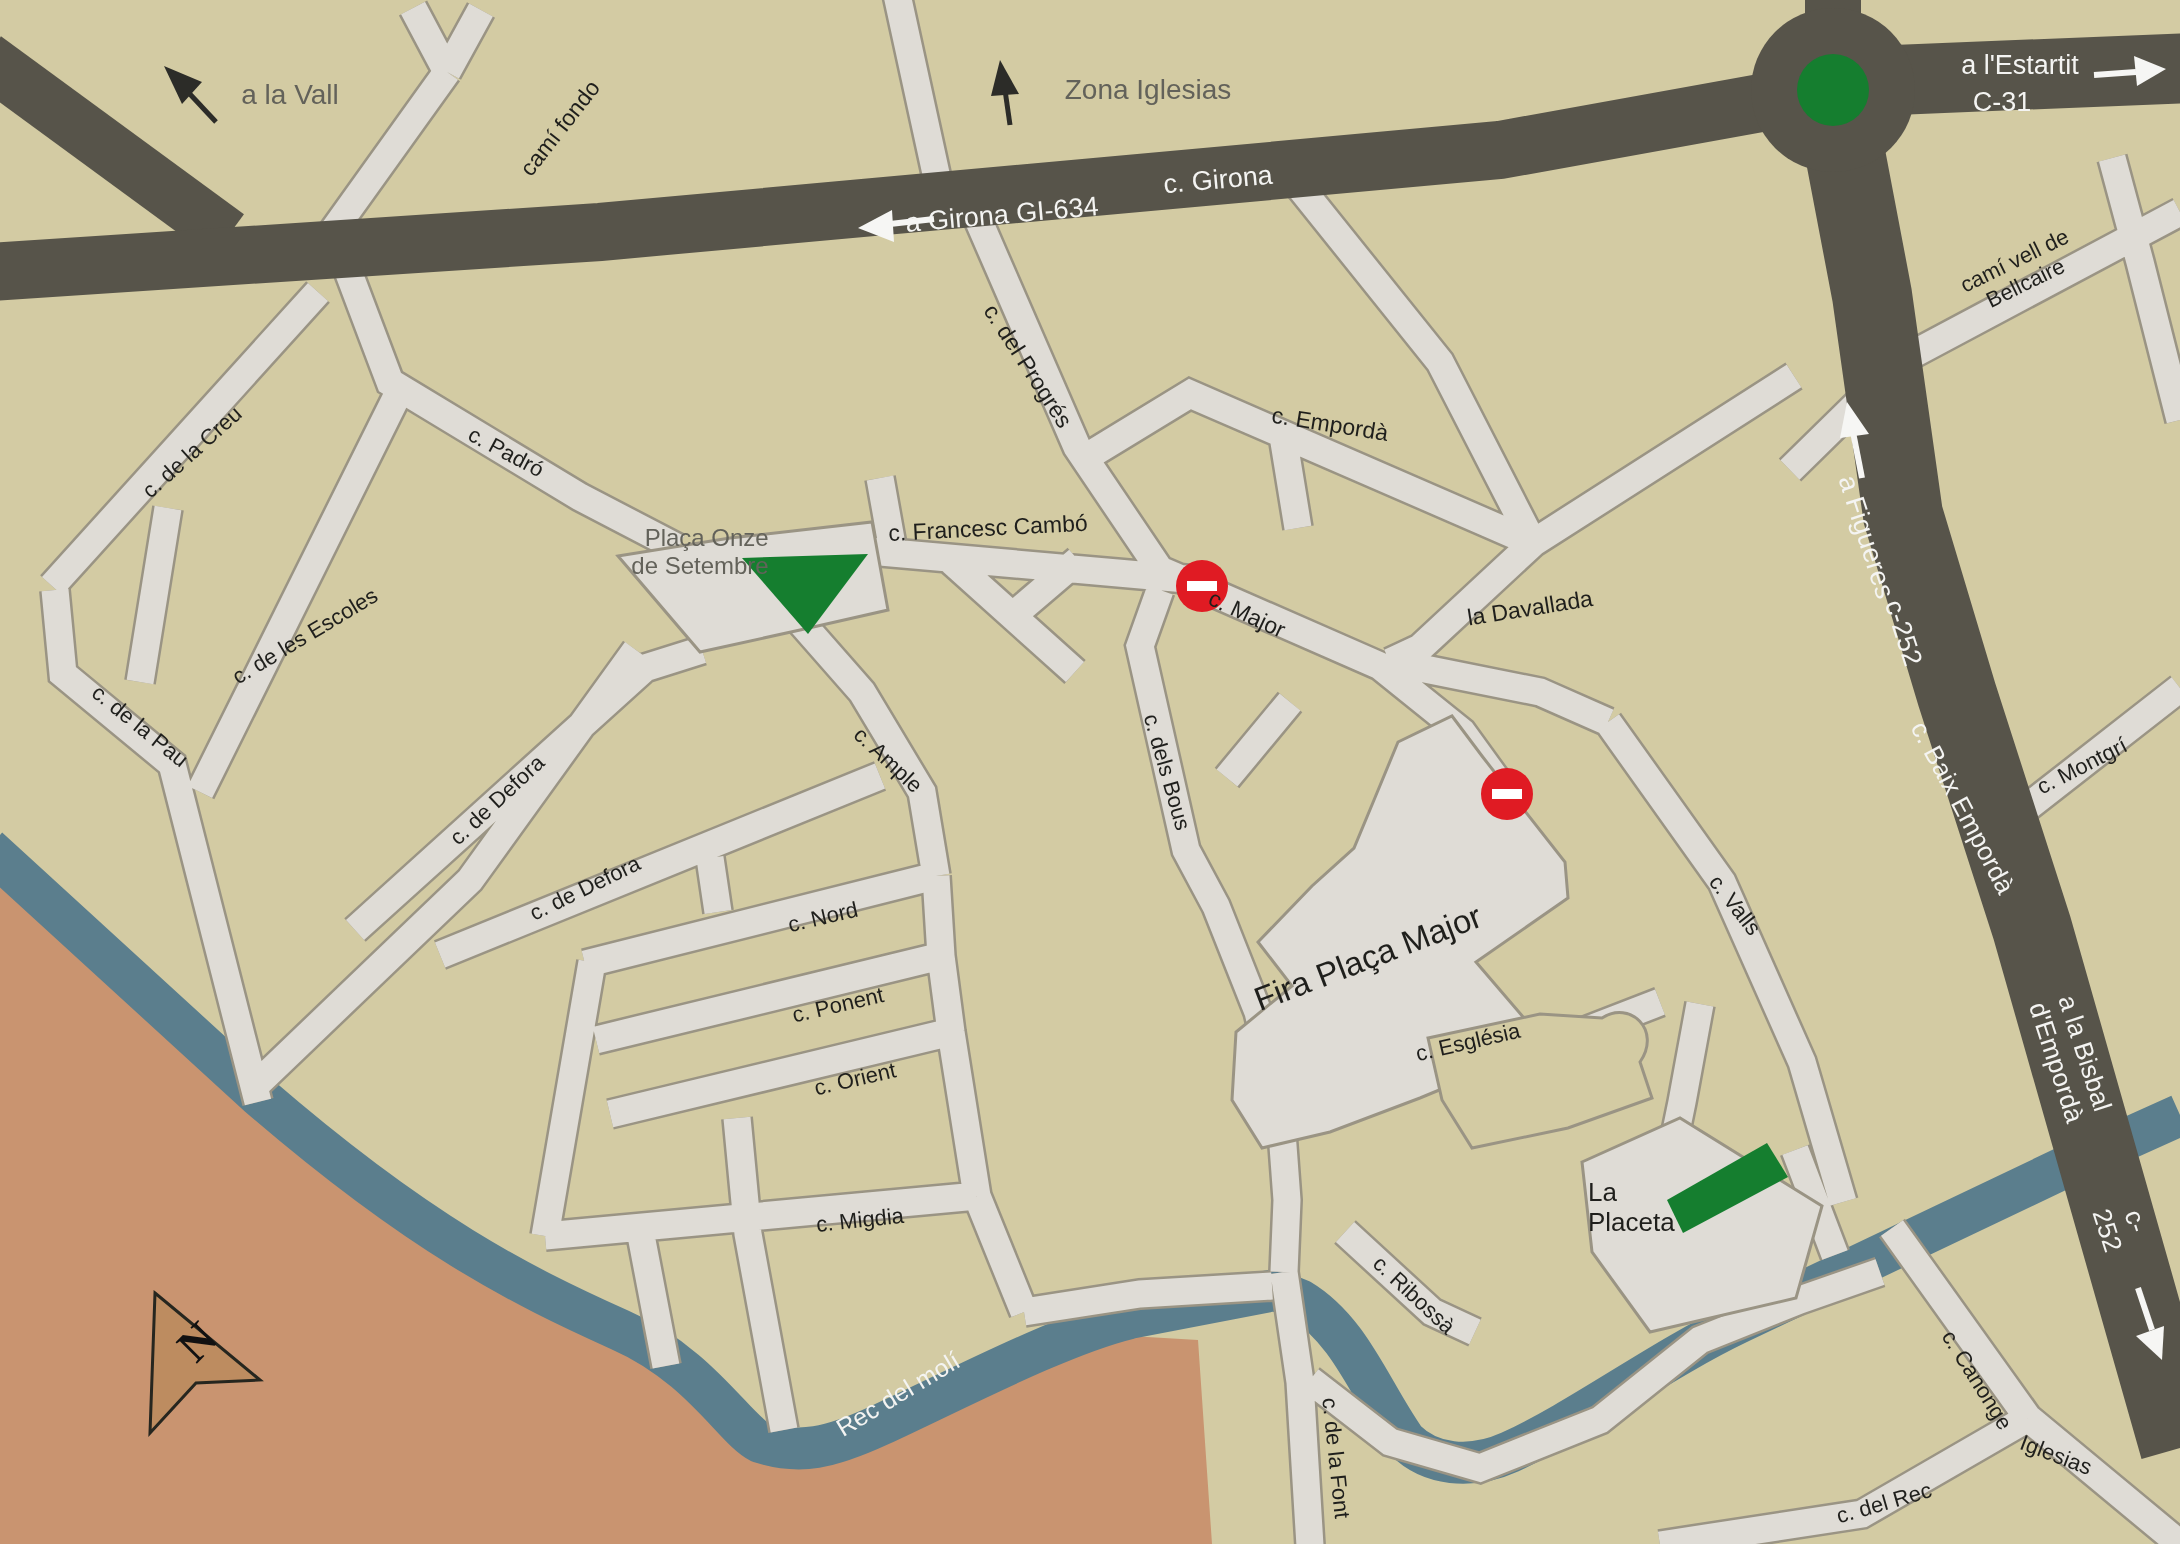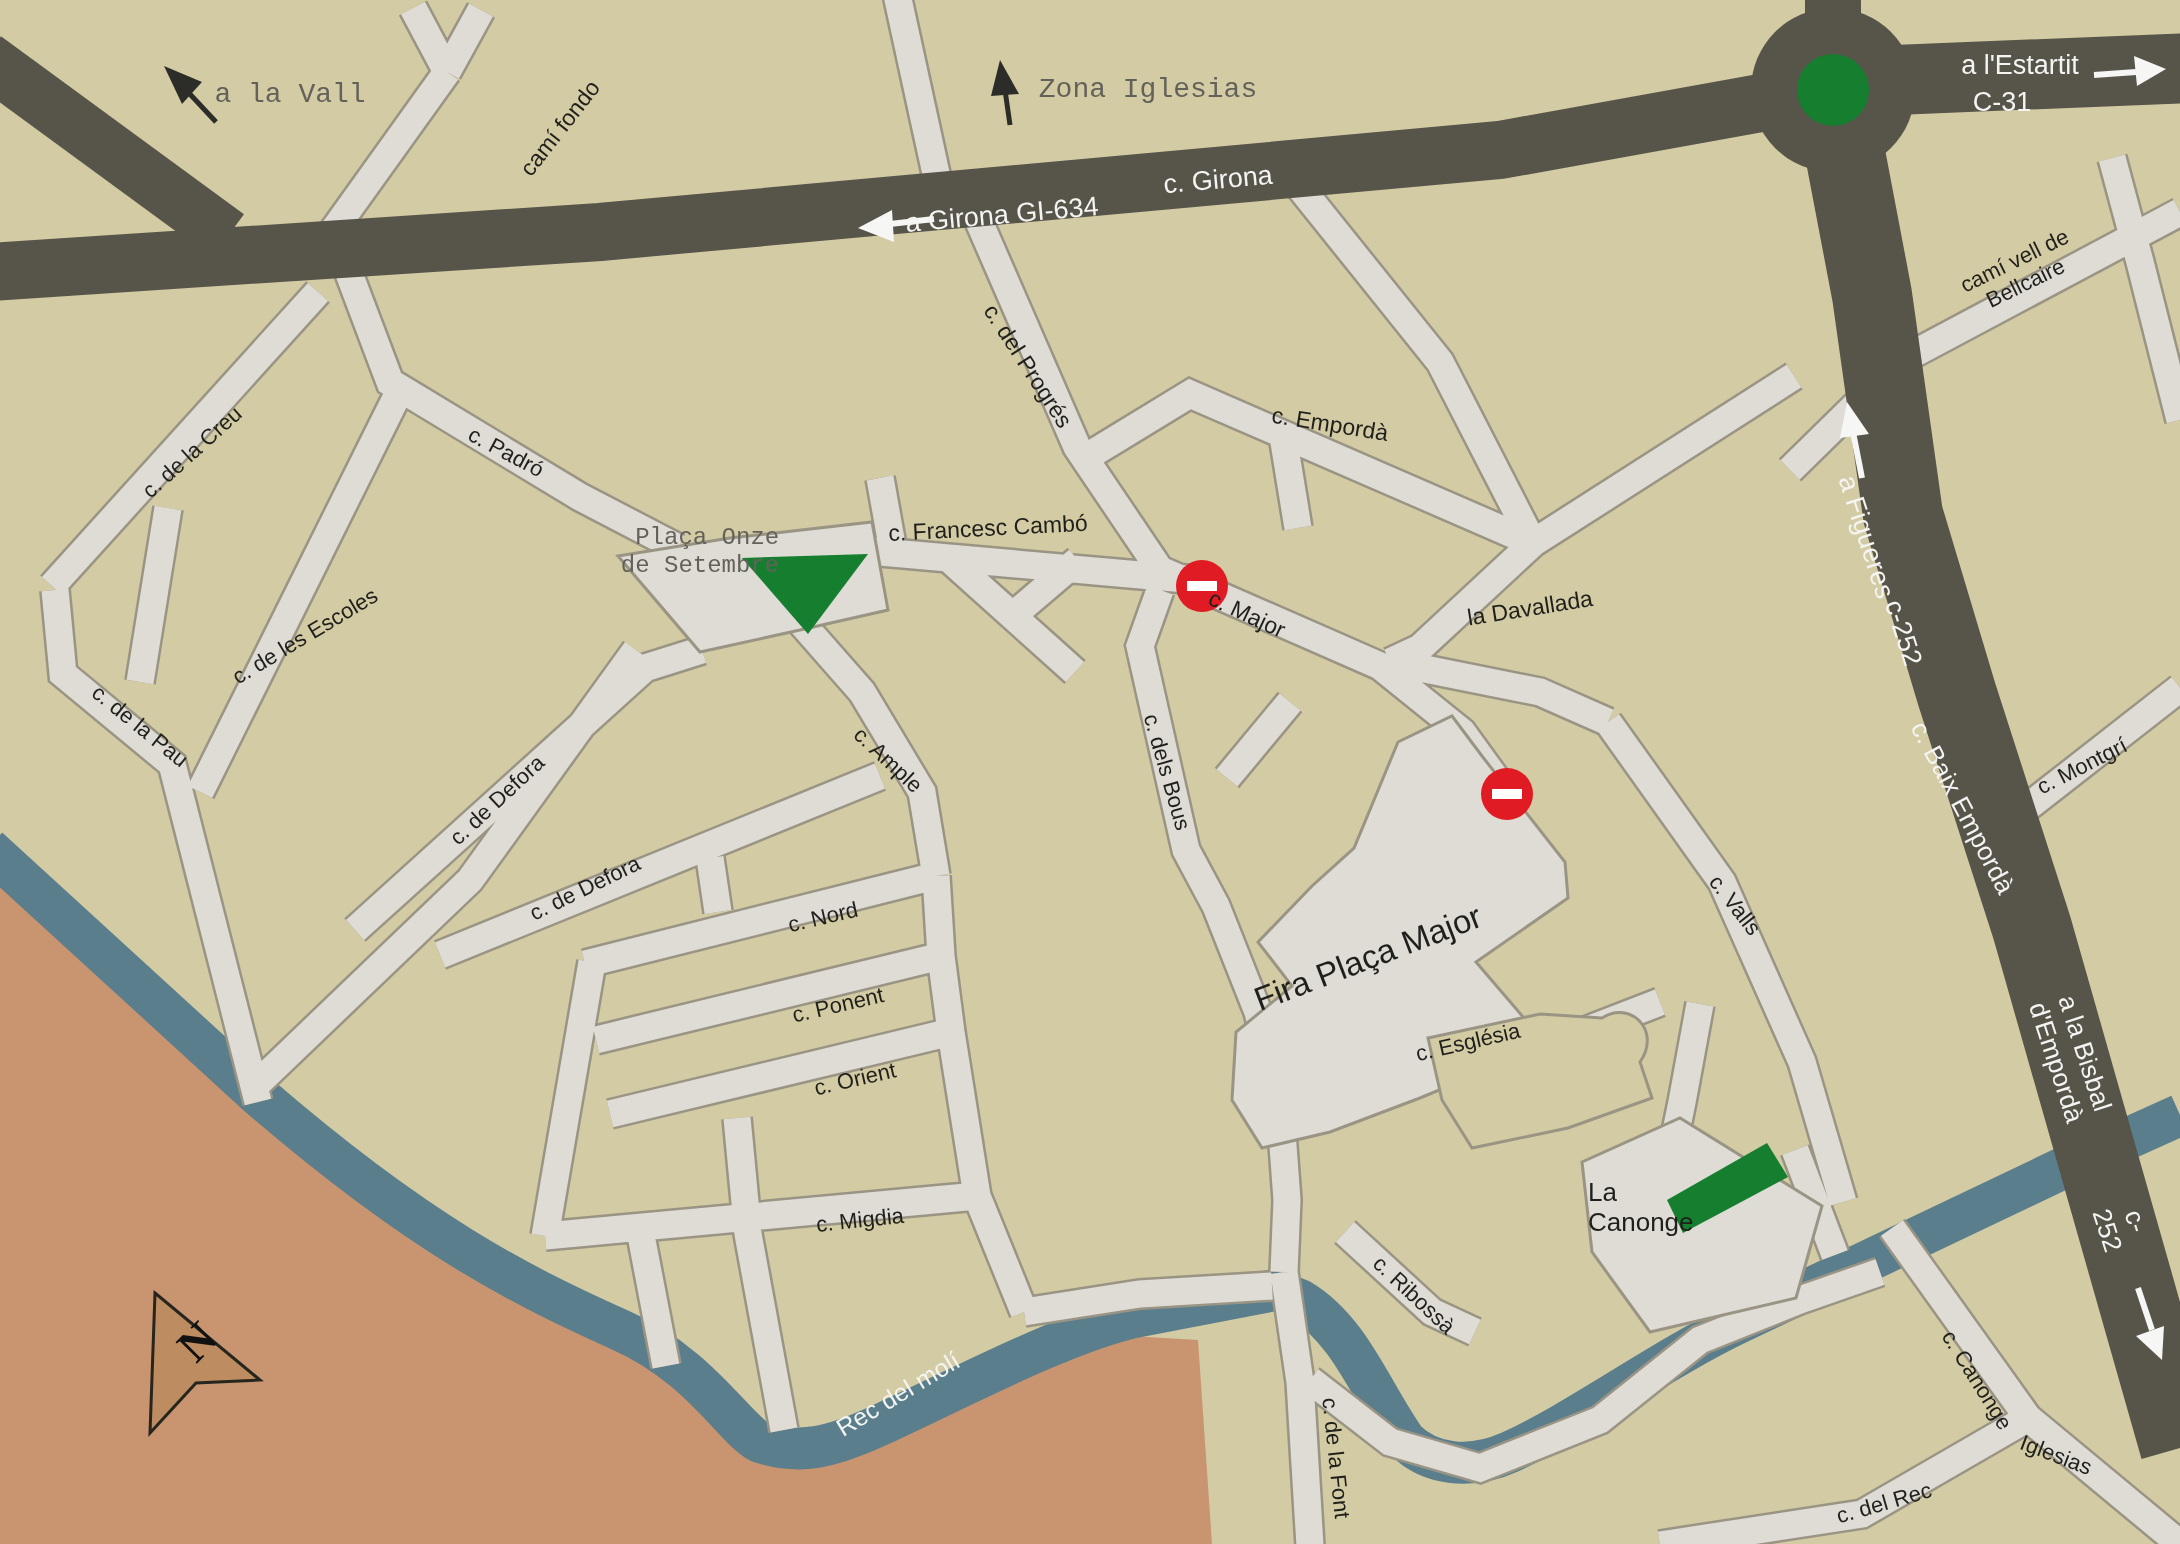--- a/index.html
+++ b/index.html
@@ -3,21 +3,21 @@
 <meta charset="utf-8">
 <style>
   html,body{margin:0;padding:0;background:#d3cba3;}
   #map{position:relative;width:2180px;height:1544px;overflow:hidden;
        font-family:"Liberation Sans","DejaVu Sans",sans-serif;}
   #map svg{position:absolute;left:0;top:0;}
   #labels{position:absolute;left:0;top:0;width:100%;height:100%;}
   .map-label{position:absolute;white-space:pre-line;line-height:1.15;
              transform-origin:center center;pointer-events:none;}
   .map-label.c-dark{color:var(--label-dark);}
-  .map-label.c-gray{color:var(--label-gray);font-family:Liberation Mono, monospace;}
+  .map-label.c-gray{color:var(--label-gray);}
   .map-label.c-white{color:var(--label-white);}
   .street{fill:none;stroke:var(--street-fill);stroke-width:27;stroke-linecap:butt;}
   .street-casing{fill:none;stroke:var(--street-casing);stroke-width:32;stroke-linecap:butt;}
   .plaza{fill:var(--street-fill);stroke:var(--street-casing);stroke-width:3;}
   .block{fill:var(--bg);stroke:var(--street-casing);stroke-width:3;}
   .road{fill:none;stroke:var(--road);}
   .river{fill:none;stroke:var(--river);stroke-width:42;}
   .green{fill:var(--park-green);}
   .arrow-dark line{stroke:#2c2c28;stroke-width:5;} .arrow-dark polygon{fill:#2c2c28;}
   .arrow-white line{stroke:#f6f6f4;stroke-width:6;} .arrow-white polygon{fill:#f6f6f4;}
@@ -232,21 +232,21 @@
       <div class="map-label c-dark" style="left: 838px; top: 1005px; font-size: 22px; text-align: center; transform: translate(-50%, -50%) rotate(-13deg);">c. Ponent</div>
       <div class="map-label c-dark" style="left: 855px; top: 1079px; font-size: 22px; text-align: center; transform: translate(-50%, -50%) rotate(-13deg);">c. Orient</div>
       <div class="map-label c-dark" style="left: 1368px; top: 958px; font-size: 33px; text-align: center; transform: translate(-50%, -50%) rotate(-21deg);">Fira Plaça  Major</div>
       <div class="map-label c-dark" style="left: 1735px; top: 905px; font-size: 22px; text-align: center; transform: translate(-50%, -50%) rotate(52deg);">c. Valls</div>
       <div class="map-label c-dark" style="left: 1468px; top: 1042px; font-size: 22px; text-align: center; transform: translate(-50%, -50%) rotate(-13deg);">c. Església</div>
       <div class="map-label c-dark" style="left: 2082px; top: 766px; font-size: 22px; text-align: center; transform: translate(-50%, -50%) rotate(-27deg);">c. Montgrí</div>
       <div class="map-label c-white" style="left: 1962px; top: 808px; font-size: 26px; text-align: center; transform: translate(-50%, -50%) rotate(62deg);">c. Baix Empordà</div>
       <div class="map-label c-white" style="left: 2070px; top: 1058px; font-size: 26px; text-align: center; transform: translate(-50%, -50%) rotate(72deg);">a la Bisbal  d'Empordà</div>
       <div class="map-label c-white" style="left: 2121px; top: 1226px; font-size: 26px; text-align: center; transform: translate(-50%, -50%) rotate(72deg);">c-252</div>
       <div class="map-label c-dark" style="left: 1588px; top: 1208px; font-size: 26px; text-align: left; transform: translate(0px, -50%) rotate(0deg);">La
-Canonge</div>
+Placeta</div>
       <div class="map-label c-dark" style="left: 1414px; top: 1295px; font-size: 22px; text-align: center; transform: translate(-50%, -50%) rotate(43deg);">c. Ribossà</div>
       <div class="map-label c-dark" style="left: 860px; top: 1220px; font-size: 22px; text-align: center; transform: translate(-50%, -50%) rotate(-6deg);">c. Migdia</div>
       <div class="map-label c-white" style="left: 898px; top: 1394px; font-size: 25px; text-align: center; transform: translate(-50%, -50%) rotate(-31deg);">Rec del molí</div>
       <div class="map-label c-dark" style="left: 1336px; top: 1458px; font-size: 22px; text-align: center; transform: translate(-50%, -50%) rotate(84deg);">c. de la  Font</div>
       <div class="map-label c-dark" style="left: 1977px; top: 1380px; font-size: 22px; text-align: center; transform: translate(-50%, -50%) rotate(58deg);">c. Canonge</div>
       <div class="map-label c-dark" style="left: 2056px; top: 1455px; font-size: 22px; text-align: center; transform: translate(-50%, -50%) rotate(21deg);">Iglesias</div>
       <div class="map-label c-dark" style="left: 1884px; top: 1503px; font-size: 22px; text-align: center; transform: translate(-50%, -50%) rotate(-16deg);">c. del  Rec</div>
     </div>
 </div>
 

